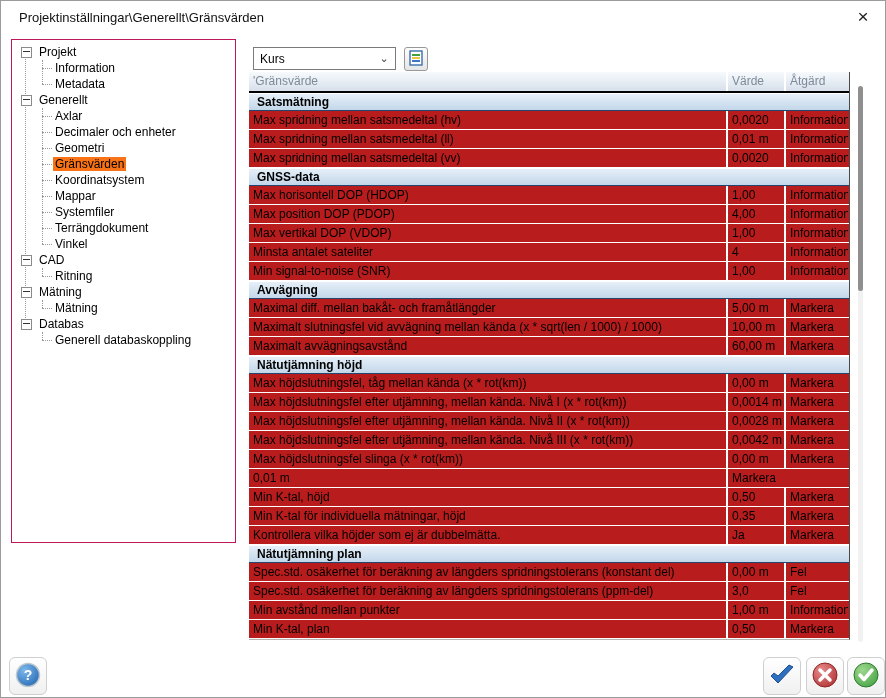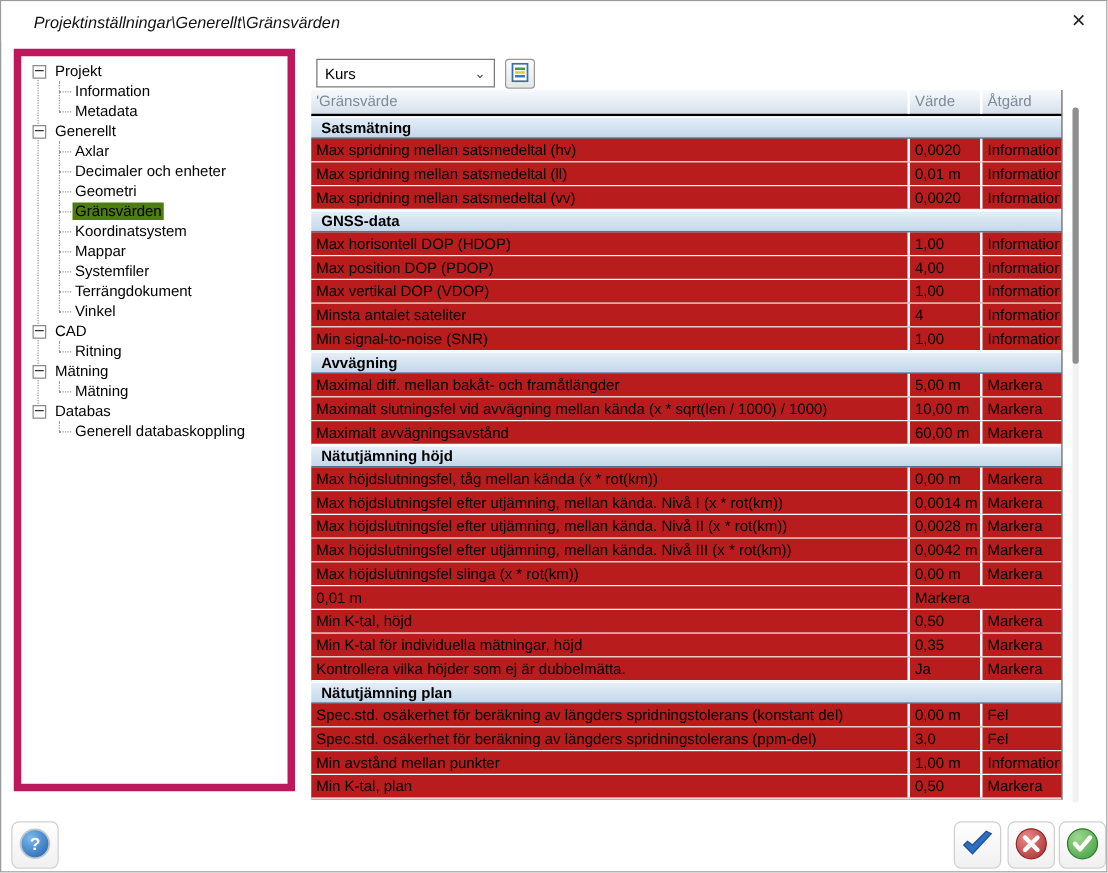--- a/index.html
+++ b/index.html
@@ -1,36 +1,36 @@
 <!DOCTYPE html>
 <html><head>
 <meta charset="utf-8">
 <style>
   html,body{margin:0;padding:0;background:#d9d9d9;}
   .dialog{position:relative;width:886px;height:698px;background:#ffffff;
     border:1px solid #9b9b9b;box-sizing:border-box;
     font-family:"Liberation Sans",sans-serif;font-size:12px;color:#000;overflow:hidden;}
   
   .titlebar{position:absolute;left:0;top:0;right:0;height:32px;background:#fff;}
-  .title-text{position:absolute;left:26px;top:9px;font-size:13px;color:#111;font-style:italic;}
+  .title-text{position:absolute;left:18px;top:9px;font-size:13px;color:#111;}
   .close-btn{position:absolute;right:10px;top:4px;width:24px;height:24px;text-align:center;
     line-height:24px;font-size:19px;color:#222;cursor:pointer;}
   
-  .tree-panel{position:absolute;left:10px;top:38px;width:225px;height:594px;
-    border:6px solid #be185d;background:#fff;box-sizing:border-box;overflow:hidden;}
+  .tree-panel{position:absolute;left:10px;top:38px;width:225px;height:504px;
+    border:1px solid #be185d;background:#fff;box-sizing:border-box;overflow:hidden;}
   .tree-inner{position:relative;padding-top:4px;}
   .tree-row{height:16px;display:flex;align-items:center;white-space:nowrap;position:relative;z-index:2;}
   .tree-row .box{width:9px;height:9px;border:1px solid #8a8a8a;background:#fff;margin-left:9px;
     position:relative;flex:0 0 auto;}
   .tree-row .box::after{content:"";position:absolute;left:1px;right:1px;top:3px;height:1px;background:#333;}
   .tree-row .rlabel{margin-left:5px;padding:0 2px;}
   .tree-row .spacer{width:30px;flex:0 0 auto;}
   .tree-row .dash{width:10px;border-top:1px dotted #9a9a9a;flex:0 0 auto;}
   .tree-row .clabel{margin-left:1px;padding:0 2px;}
-  .tree-row .selected{background:#4d7c0f;}
+  .tree-row .selected{background:#f97316;}
   .tree-vline{position:absolute;width:0;border-left:1px dotted #9a9a9a;z-index:1;}
   
   .combo{position:absolute;left:252px;top:46px;width:143px;height:23px;border:1px solid #7a7a7a;
     background:#fff;box-sizing:border-box;display:flex;align-items:center;cursor:default;gap:40px;}
   .combo .val{padding-left:6px;flex:1;}
   .combo .chev{width:22px;text-align:center;color:#444;font-size:11px;}
   .tool-btn{position:absolute;left:403px;top:46px;width:24px;height:24px;border:1px solid #989898;
     border-radius:3px;background:linear-gradient(#fdfdfd,#e6e6e6);box-sizing:border-box;
     display:flex;align-items:center;justify-content:center;}
   

